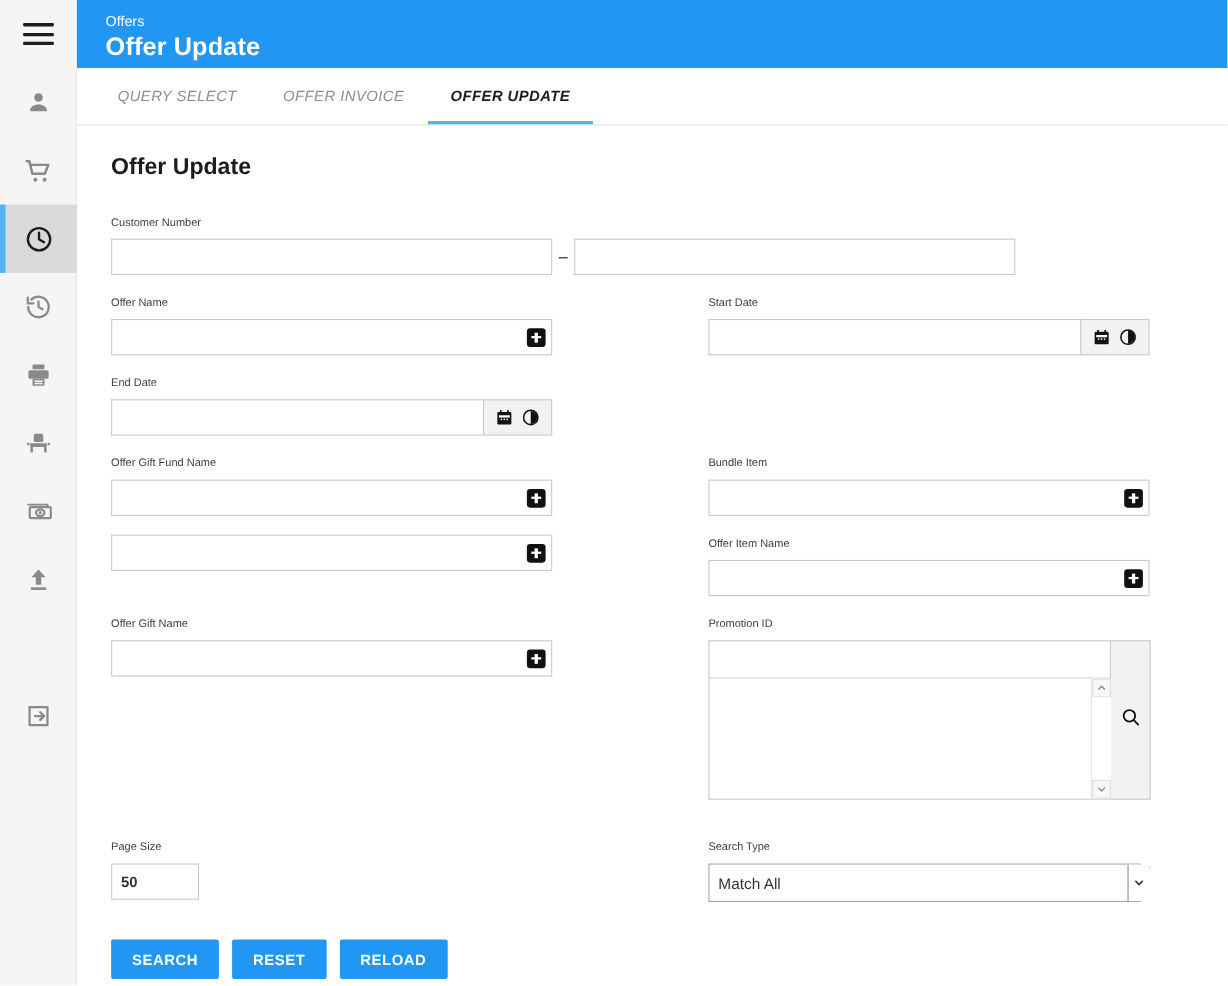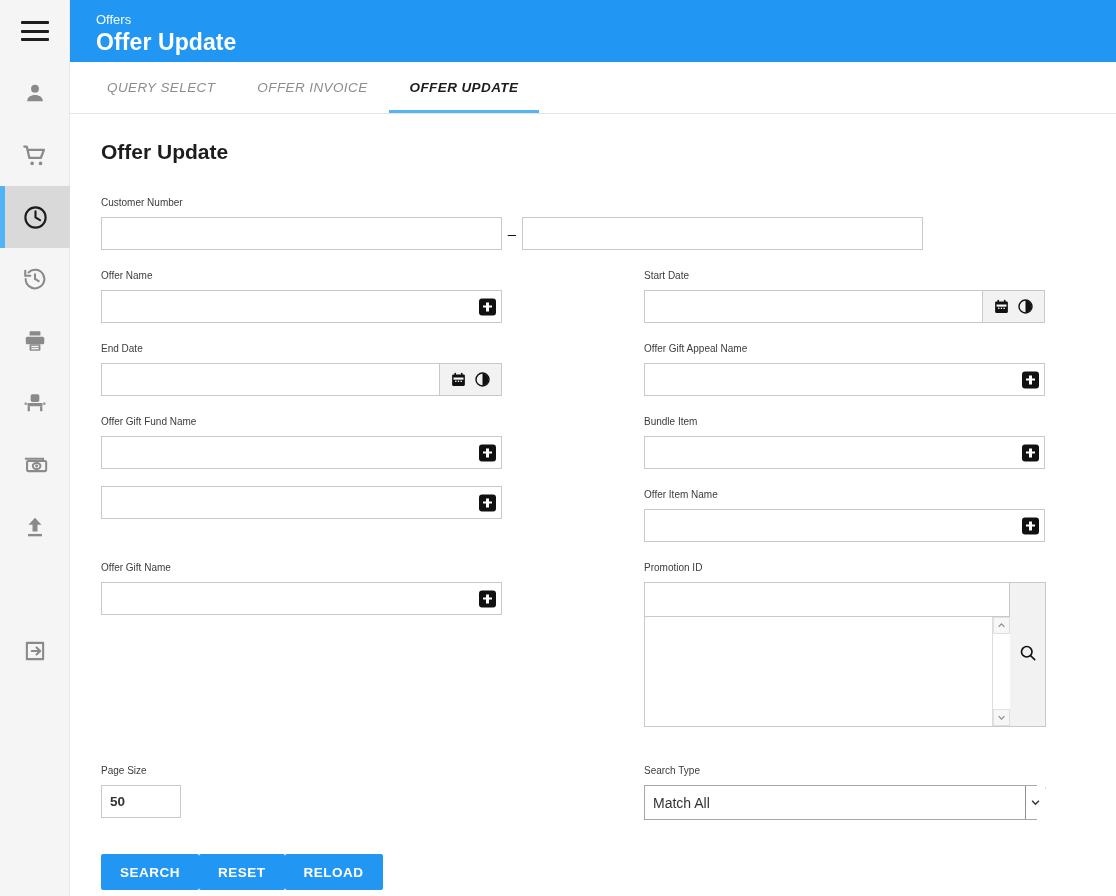--- a/index.html
+++ b/index.html
@@ -163,21 +163,21 @@
     padding: 0 28px 0 8px; appearance: none; -webkit-appearance: none; outline: none;
   }
   .sel-arrow {
     position: absolute; right: 1px; top: 1px; bottom: 1px; width: 20px;
     border-left: 1px solid #8f8f8f; background: #fff;
     display: flex; align-items: center; justify-content: center; pointer-events: none;
   }
   .req-star { color: #e53935; font-size: 14px; margin-left: 4px; align-self: flex-start; line-height: 12px; }
 
   
-  .actions { display: flex; gap: 0; margin-top: 17px; }
+  .actions { display: flex; gap: 12px; margin-top: 17px; }
   .btn {
     background: #2196f3; color: #fff; border: none; border-radius: 2px;
     height: 36px; padding: 0 19px; font-size: 13.5px; font-weight: bold;
     letter-spacing: .5px; cursor: pointer; text-transform: uppercase;
     font-family: "Liberation Sans", sans-serif;
   }
 
   .spacer-block { height: 113px; }
 </style>
 </head>
@@ -376,29 +376,20 @@
                       <rect x="14.8" y="13.6" width="1.9" height="1.9" fill="#fff"></rect>
                     </svg>
                   </span>
                   <span class="ic">
                     <svg width="17" height="17" viewBox="0 0 24 24">
                       <circle cx="12" cy="12" r="9.2" fill="none" stroke="#111" stroke-width="2"></circle>
                       <path d="M12 3.6a8.4 8.4 0 0 1 0 16.8z" fill="#111"></path>
                     </svg>
                   </span>
                 </div>
-              </div>
-            </div>
-          </div>
-          <div class="col-right">
-            <div class="field">
-              <label class="label">Offer Gift Appeal Name</label>
-              <div class="with-plus" style="width:401px">
-                <input class="inp" type="text" value="" style="">
-                <span class="plus-btn"></span>
               </div>
             </div>
           </div>
         </div>
 
         <div class="row">
           <div class="col-left">
             <div class="field">
               <label class="label">Offer Gift Fund Name</label>
               <div class="with-plus" style="width:401px">

